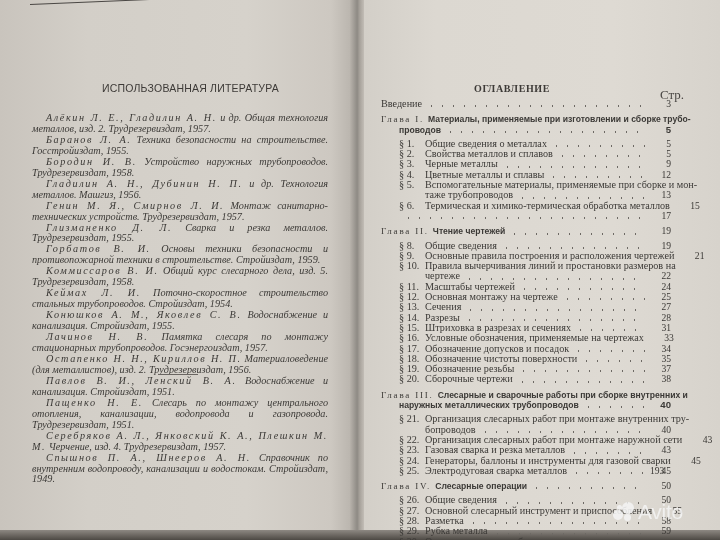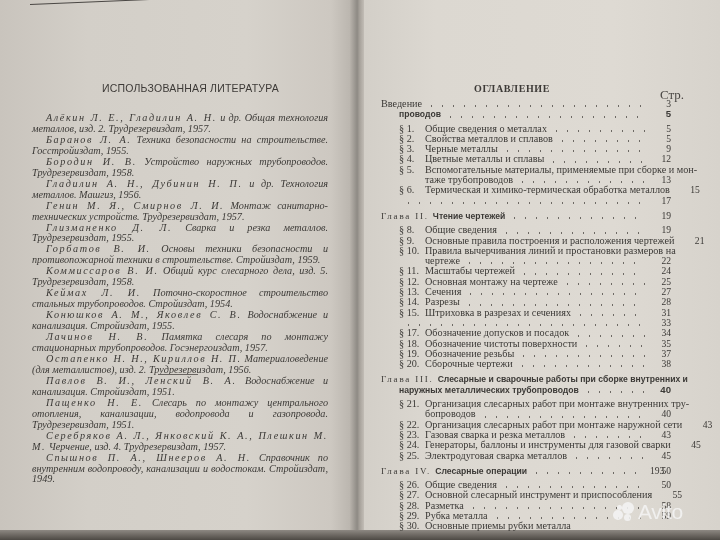--- a/index.html
+++ b/index.html
@@ -124,20 +124,23 @@
   <div class="divider"></div>
 
   <div class="toc-title">ОГЛАВЛЕНИЕ</div>
   <div class="toc-page-hdr">Стр.</div>
   <div class="toc" id="toc">
       <div class="row intro">
         <span class="txt"><span>Введение</span></span>
         <span class="dots"></span>
         <span class="pg">3</span>
       </div>
+      <div class="row chapter">
+        <span class="txt"><span class="lbl" style="margin-right: 4px;">Глава I.</span><span class="ttl">Материалы, применяемые при изготовлении и сборке трубо-</span></span>
+      </div>
       <div class="row ch-wrap">
         <span class="txt"><span>проводов</span></span>
         <span class="dots"></span>
         <span class="pg">5</span>
       </div>
       <div style="height: 4px;"></div>
       <div class="row sect">
         <span class="txt"><span class="num">§ 1.</span><span>Общие сведения о металлах</span></span>
         <span class="dots"></span>
         <span class="pg">5</span>
@@ -217,20 +220,21 @@
         <span class="txt"><span class="num">§ 14.</span><span>Разрезы</span></span>
         <span class="dots"></span>
         <span class="pg">28</span>
       </div>
       <div class="row sect">
         <span class="txt"><span class="num">§ 15.</span><span>Штриховка в разрезах и сечениях</span></span>
         <span class="dots"></span>
         <span class="pg">31</span>
       </div>
       <div class="row sect">
+        <span class="txt"><span class="num">§ 16.</span><span>Условные обозначения, применяемые на чертежах</span></span>
         <span class="dots"></span>
         <span class="pg">33</span>
       </div>
       <div class="row sect">
         <span class="txt"><span class="num">§ 17.</span><span>Обозначение допусков и посадок</span></span>
         <span class="dots"></span>
         <span class="pg">34</span>
       </div>
       <div class="row sect">
         <span class="txt"><span class="num">§ 18.</span><span>Обозначение чистоты поверхности</span></span>

